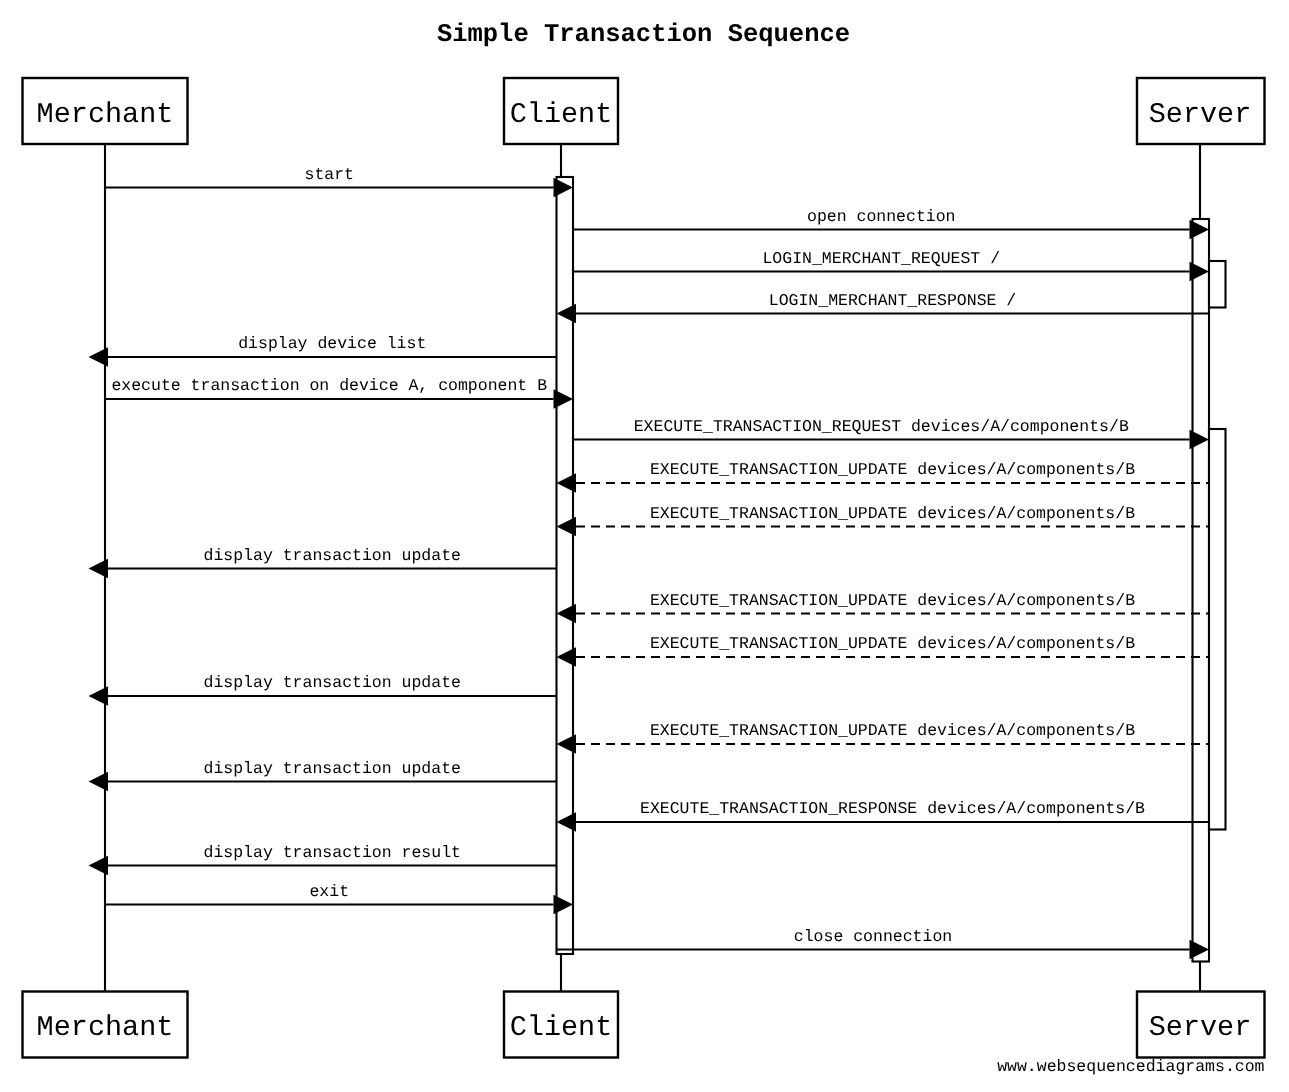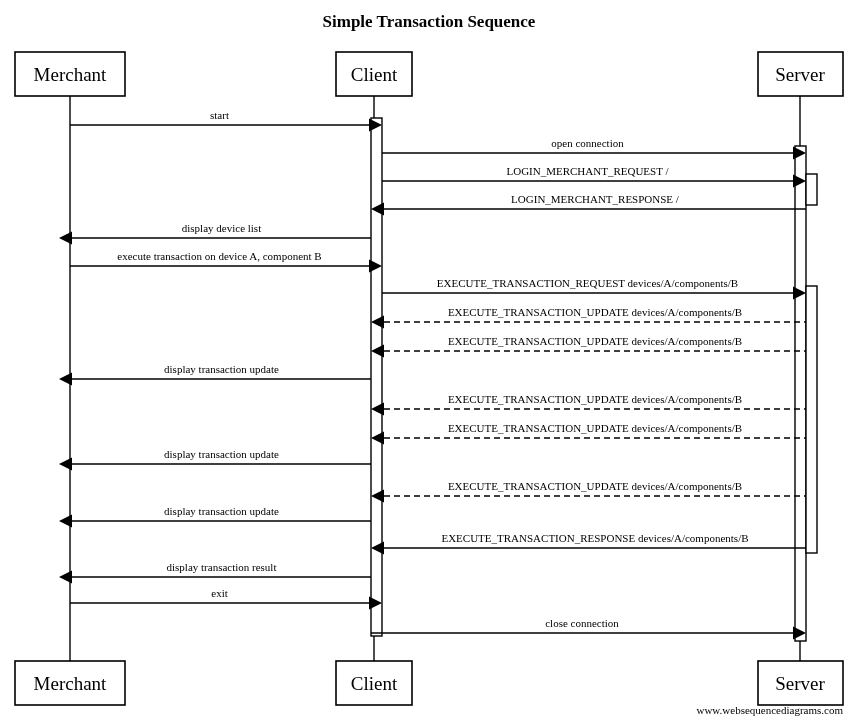--- a/index.html
+++ b/index.html
@@ -5,21 +5,21 @@
   html, body {
     margin: 0;
     padding: 0;
     background: #ffffff;
   }
   #canvas {
     position: relative;
     width: 859px;
     height: 728px;
     background: #ffffff;
-    font-family: Liberation Serif, serif;
+    font-family: Liberation Mono, monospace;
     color: #000000;
     overflow: hidden;
   }
   #diagram-svg {
     position: absolute;
     left: 0;
     top: 0;
     width: 859px;
     height: 728px;
   }

